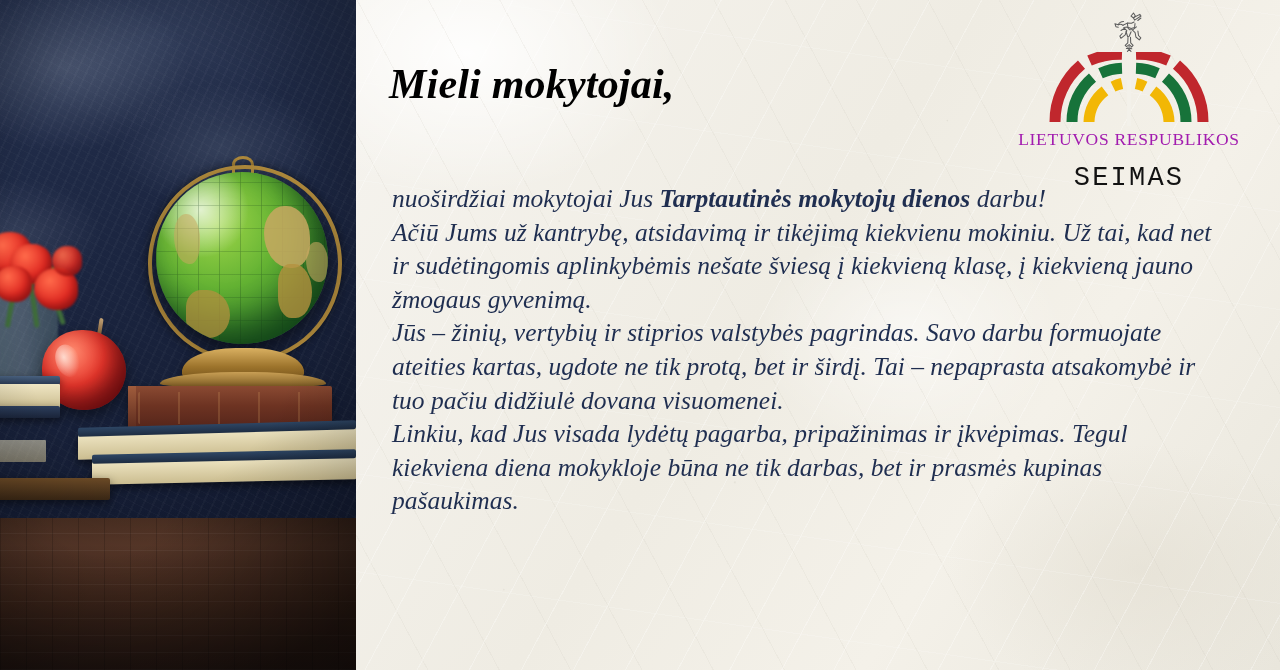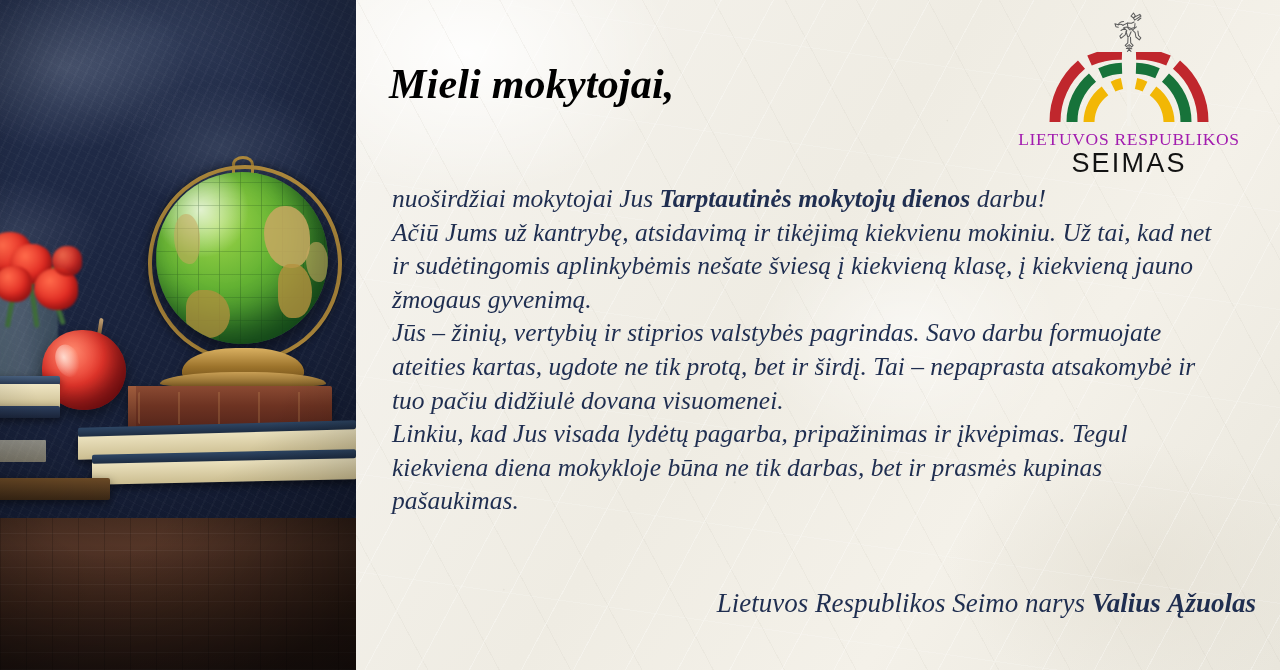--- a/index.html
+++ b/index.html
@@ -156,22 +156,22 @@
 
   
   .logo{position:absolute;right:22px;top:12px;width:258px;text-align:center;}
   .vytis{display:block;margin:0 auto;}
   .arcs{display:block;margin:-6px auto 0;}
   .logoLine1{
     font-family:"Liberation Serif",serif;color:#a21caf;
     font-size:17.5px;letter-spacing:.7px;margin-top:4px;line-height:1.05;
   }
   .logoLine2{
-    font-family:Liberation Sans, sans-serif;color:#121212;
-    font-size:27px;letter-spacing:2.2px;line-height:1.1;margin-top:1px;
+    font-family:Liberation Mono, monospace;color:#121212;
+    font-size:27px;letter-spacing:2.2px;line-height:1.1;margin-top:16px;
   }
 
   
   .heading{
     position:absolute;left:33px;top:60px;
     font-family:"Liberation Serif",serif;
     font-style:italic;font-weight:700;
     font-size:42px;letter-spacing:.2px;
     color:#000000;
   }
@@ -307,19 +307,16 @@
 
       <div class="heading">Mieli mokytojai,</div>
 
       <div class="body" id="letter-body">
           <p><span>nuoširdžiai mokytojai Jus </span><b>Tarptautinės mokytojų dienos</b><span> darbu!</span></p>
           <p><span>Ačiū Jums už kantrybę, atsidavimą ir tikėjimą kiekvienu mokiniu. Už tai, kad net ir sudėtingomis aplinkybėmis nešate šviesą į kiekvieną klasę, į kiekvieną jauno žmogaus gyvenimą.</span></p>
           <p><span>Jūs – žinių, vertybių ir stiprios valstybės pagrindas. Savo darbu formuojate ateities kartas, ugdote ne tik protą, bet ir širdį. Tai – nepaprasta atsakomybė ir tuo pačiu didžiulė dovana visuomenei.</span></p>
           <p><span>Linkiu, kad Jus visada lydėtų pagarba, pripažinimas ir įkvėpimas. Tegul kiekviena diena mokykloje būna ne tik darbas, bet ir prasmės kupinas pašaukimas.</span></p>
         </div>
 
-      <div class="sign">
-        <span>Lietuvos Respublikos Seimo narys </span><b>Valius Ąžuolas</b>
-      </div>
 
     </div>
   </div>
 </div>
 
 </body></html>

